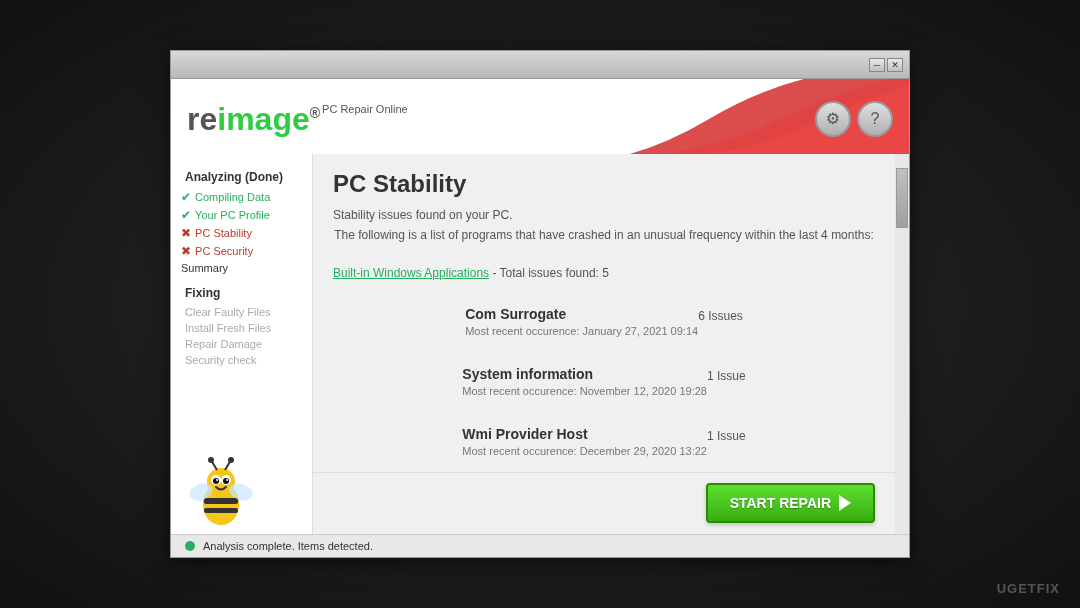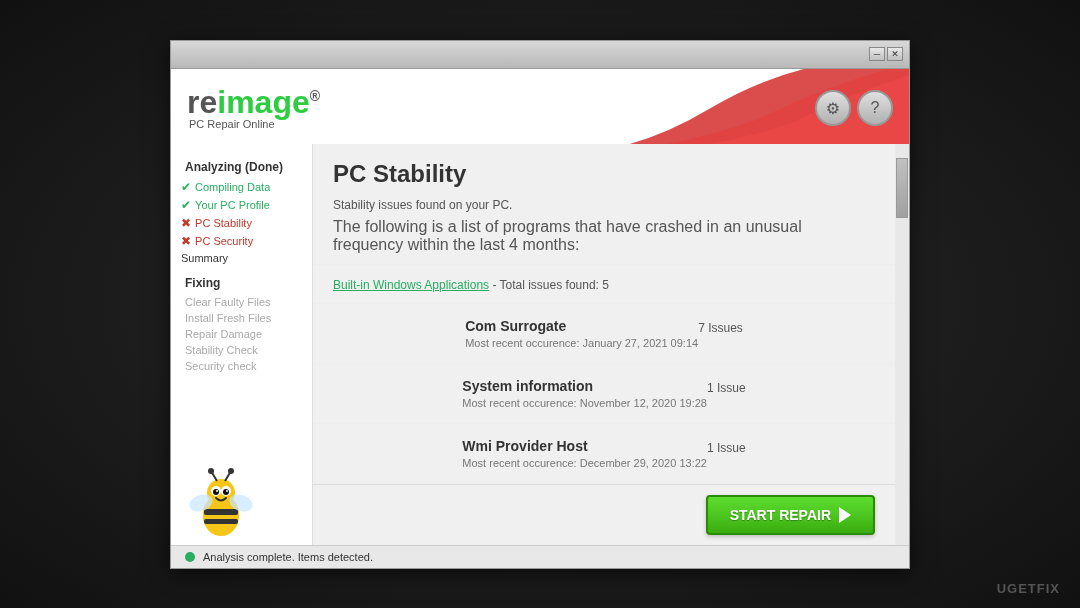--- a/index.html
+++ b/index.html
@@ -96,21 +96,21 @@
     .swoosh {
       position: absolute;
       top: -10px;
       right: -20px;
       width: 320px;
       height: 90px;
     }
 
     .logo-area {
       display: flex;
-      flex-direction: column;
+      flex-direction: row;
       z-index: 2;
     }
 
     .logo-text {
       font-size: 32px;
       font-weight: bold;
       line-height: 1;
     }
 
     .logo-re {
@@ -237,22 +237,23 @@
       margin-bottom: 10px;
     }
 
     .content-desc {
       font-size: 12px;
       color: #555;
       margin-bottom: 6px;
     }
 
     .content-desc2 {
-      font-size: 16px;
-      color: #555;
+      font-size: 12px;
+      color: #555;
+      text-align: center;
     }
 
     .issues-header {
       padding: 10px 20px;
       border-bottom: 1px solid #eee;
     }
 
     .issues-link {
       color: #27ae60;
       font-size: 12px;
@@ -430,21 +431,20 @@
         </div>
         <div class="sidebar-item">
           <span>Summary</span>
         </div>
 
         <div class="sidebar-fixing-title">Fixing</div>
 
         <div class="sidebar-fixing-item">Clear Faulty Files</div>
         <div class="sidebar-fixing-item">Install Fresh Files</div>
         <div class="sidebar-fixing-item">Repair Damage</div>
-        <div class="sidebar-fixing-item">Stability Check</div>
         <div class="sidebar-fixing-item">Security check</div>
 
         <div class="sidebar-mascot">
           <svg class="mascot-svg" viewBox="0 0 80 80" xmlns="http://www.w3.org/2000/svg">
 
             <ellipse cx="40" cy="55" rx="18" ry="20" fill="#f5c518"></ellipse>
             <ellipse cx="40" cy="52" rx="18" ry="18" fill="#f5c518"></ellipse>
 
             <rect x="23" y="48" width="34" height="6" fill="#333" rx="2"></rect>
             <rect x="23" y="58" width="34" height="5" fill="#333" rx="2"></rect>
@@ -481,21 +481,21 @@
 
           <div class="issues-header">
             <span class="issues-link">Built-in Windows Applications</span><span class="issues-count"> - Total issues found: 5</span>
           </div>
 
           <div class="issue-item">
             <div>
               <div class="issue-name">Com Surrogate</div>
               <div class="issue-date">Most recent occurence: January 27, 2021 09:14</div>
             </div>
-            <div class="issue-count">7 Issues</div>
+            <div class="issue-count">6 Issues</div>
           </div>
 
           <div class="issue-item">
             <div>
               <div class="issue-name">System information</div>
               <div class="issue-date">Most recent occurence: November 12, 2020 19:28</div>
             </div>
             <div class="issue-count">1 Issue</div>
           </div>
 

